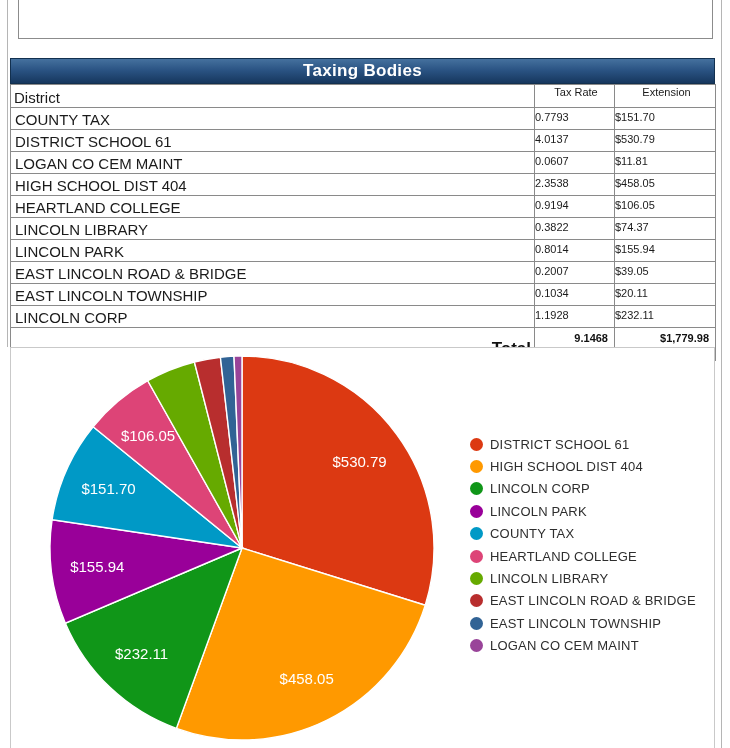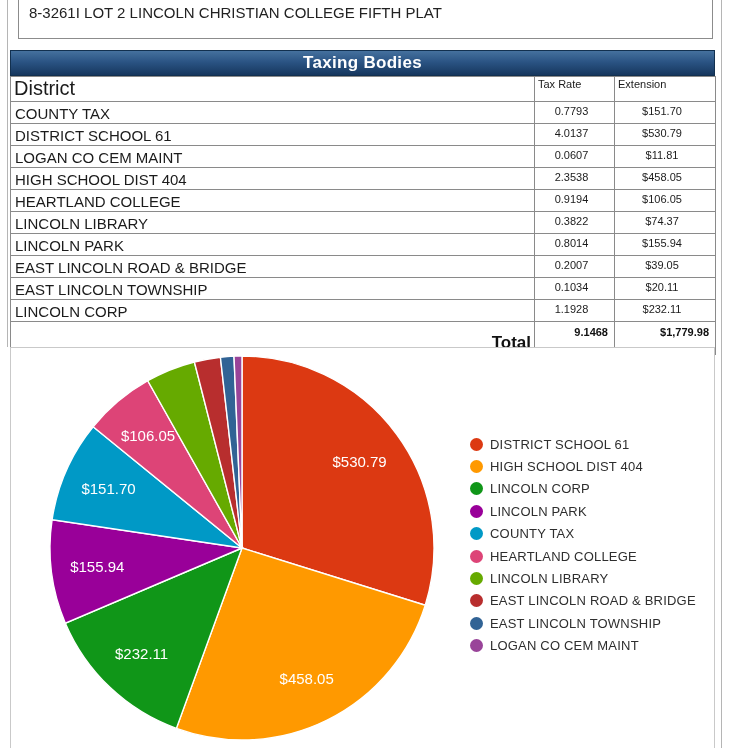--- a/index.html
+++ b/index.html
@@ -17,33 +17,33 @@
 
   
   .legal-box {
     position: absolute; left: 18px; top: -4px; width: 695px; height: 43px;
     border: 1px solid #8c8c8c; background: #fff; padding: 7px 0 0 7px;
   }
   .legal-title { font-size: 15px; font-weight: bold; color: #111; line-height: 16px; letter-spacing: 0.1px; }
   .legal-value { font-size: 15px; color: #222; line-height: 17px; padding-left: 3px; }
 
   
-  .tb-section { position: absolute; left: 10px; top: 50px; width: 705px; }
+  .tb-section { position: absolute; left: 10px; top: 58px; width: 705px; }
   .tb-header {
     height: 26px; width: 705px;
     border: 1px solid #12304f;
     display: flex; align-items: center; justify-content: center;
     color: #fff; font-size: 17px; font-weight: bold; letter-spacing: 0.3px;
   }
   table.tb-table { border-collapse: collapse; width: 705px; table-layout: fixed; background: #fff; }
   table.tb-table td, table.tb-table th { border: 1px solid #8a8a8a; overflow: hidden; white-space: nowrap; }
-  th.h-district { height: 23px; font-size: 20px; font-weight: normal; text-align: left; vertical-align: bottom; padding: 0 0 1px 3px; color: #1b1b1b; }
-  th.h-small { font-size: 11px; font-weight: normal; text-align: left; vertical-align: top; padding: 1px 0 0 3px; color: #1b1b1b; }
+  th.h-district { height: 23px; font-size: 15px; font-weight: normal; text-align: left; vertical-align: bottom; padding: 0 0 1px 3px; color: #1b1b1b; }
+  th.h-small { font-size: 11px; font-weight: normal; text-align: center; vertical-align: top; padding: 1px 0 0 3px; color: #1b1b1b; }
   td.td-district { height: 22px; font-size: 15px; color: #1b1b1b; padding: 0 0 1px 4px; vertical-align: bottom; }
-  td.td-num { font-size: 11px; color: #1b1b1b; text-align: center; vertical-align: top; padding: 3px 6px 0 0; }
+  td.td-num { font-size: 11px; color: #1b1b1b; text-align: left; vertical-align: top; padding: 3px 6px 0 0; }
   tr.total-row td { height: 24px; }
   td.td-total-label { font-size: 17px; font-weight: bold; text-align: right; vertical-align: bottom; padding: 0 3px 1px 16px; color: #111; }
   td.td-total-num { font-size: 11px; font-weight: bold; text-align: right; vertical-align: top; padding: 4px 6px 16px 0; color: #111; }
 
   
   .chart-box {
     position: absolute; left: 10px; top: 347px; width: 705px; height: 402px;
     border: 1px solid #c9c9c9; background: #fff; overflow: hidden;
   }
   .pie-svg { position: absolute; left: 0; top: 0; }
@@ -55,21 +55,20 @@
 </style>
 </head>
 <body>
 
 <div class="page">
 
   <div class="outer-border-left"></div>
   <div class="outer-border-right"></div>
 
   <div class="legal-box">
-    <div class="legal-value">8-3261I LOT 2 LINCOLN CHRISTIAN COLLEGE FIFTH PLAT</div>
   </div>
 
   <div class="tb-section">
     <div class="tb-header" style="background: linear-gradient(rgb(69, 113, 158) 0%, rgb(43, 84, 132) 45%, rgb(22, 55, 94) 100%); color: rgb(255, 255, 255);">
       <span>Taxing Bodies</span>
     </div>
     <table class="tb-table">
       <colgroup>
         <col style="width:524px">
           <col style="width:80px">

